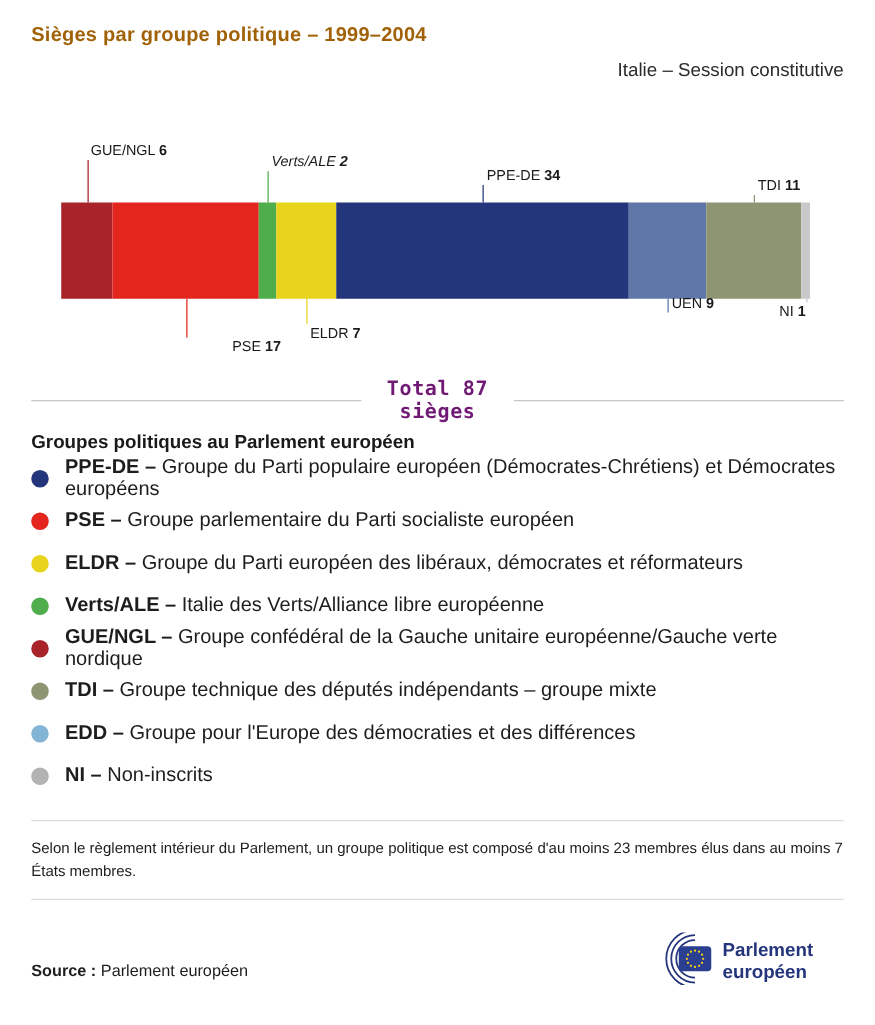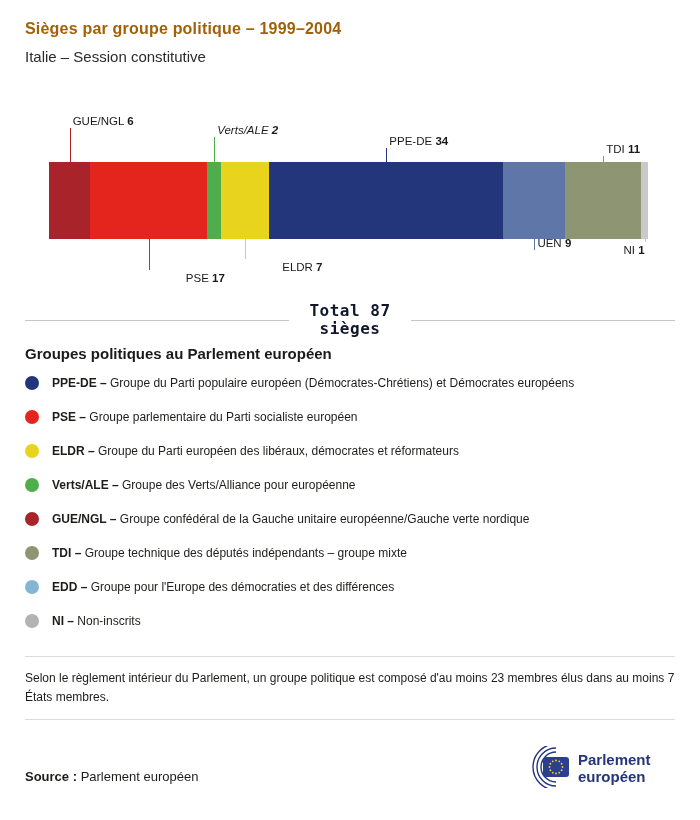--- a/index.html
+++ b/index.html
@@ -4,44 +4,44 @@
 <style>
   * { margin:0; padding:0; box-sizing:border-box; }
   html,body { background:#ffffff; }
   body {
     width:700px; height:820px; overflow:hidden; position:relative;
     font-family:"Liberation Sans", sans-serif; color:#1d1d1b;
   }
   .page { padding:20px 25px 0 25px; }
 
   .title { font-size:16px; font-weight:bold; letter-spacing:.2px; color:#a16207; }
-  .subtitle { font-size:15px; margin-top:10px; color:#2b2b2b; }
+  .subtitle { font-size:15px; margin-top:10px; color:#2b2b2b;text-align:right; }
 
   
   .chart-area { position:relative; height:180px; margin:49px 27px 0 24px; }
   .stacked-bar { position:absolute; top:48px; left:0; right:0; height:77px; display:flex; }
   .seg { height:100%; }
   .callout-line { position:absolute; width:1px; }
   .callout-label { position:absolute; font-size:11.5px; height:14px; line-height:14px; white-space:nowrap; color:#1a1a1a; }
   .callout-label b { font-weight:bold; }
 
   .total-row { display:flex; align-items:center; margin-top:8px; }
   .total-line { flex:1; height:1px; background:#c6c6c6; }
   .total-text {
     margin:0 20px; text-align:center;
     font-family:"DejaVu Sans Mono", monospace; font-weight:bold;
-    font-size:16px; line-height:1.15; letter-spacing:.5px; color:#0f172a;
+    font-size:16px; line-height:1.15; letter-spacing:.5px; color:#701a75;
   }
 
   
   .legend-heading { margin-top:6px; font-size:15px; font-weight:bold; color:#1a1a1a; }
   .legend-list { margin-top:4px; }
   .legend-item { display:flex; align-items:center; height:34px; }
   .swatch { width:14px; height:14px; border-radius:50%; flex:none; margin-right:13px; }
-  .legend-text { font-size:12px; color:#1d1d1b; }
+  .legend-text { font-size:16px; color:#1d1d1b; }
   .legend-text b { font-weight:bold; }
 
   .divider { height:1px; background:#dcdcdc; }
   .divider.top { margin-top:18px; }
   .footnote { font-size:12px; line-height:1.6; padding:12px 0; max-width:660px; color:#1d1d1b; }
 
   .footer-row { display:flex; justify-content:space-between; align-items:flex-end; margin-top:12px; }
   .source { font-size:13px; padding-bottom:4px;margin-top:37px; }
   .source b { font-weight:bold; }
   .logo { display:block; }
@@ -65,21 +65,21 @@
         <div class="seg" style="width: 12.6437%; background: rgb(142, 149, 115);"></div>
         <div class="seg" style="width: 1.14943%; background: rgb(201, 201, 201);"></div>
       </div>
   <div class="callout-line" style="left: 3.44828%; height: 34px; background: rgb(168, 35, 42); top: 14px;"></div>
       <div class="callout-label" style="left: 3.44828%; top: 0px; transform: translateX(3px);"><span>GUE/NGL </span><b>6</b></div>
       <div class="callout-line" style="left: 16.6667%; height: 31px; background: rgb(228, 37, 30); top: 125px;"></div>
       <div class="callout-label" style="left: 16.6667%; top: 157px; transform: translateX(3px); padding-left: 34px;"><span>PSE </span><b>17</b></div>
       <div class="callout-line" style="left: 27.5862%; height: 25px; background: rgb(79, 173, 76); top: 23px;"></div>
       <div class="callout-label" style="left: 27.5862%; top: 9px; transform: translateX(3px); font-style: italic;"><span>Verts/ALE </span><b>2</b></div>
       <div class="callout-line" style="left: 32.7586%; height: 20px; background: rgb(232, 212, 28); top: 125px;"></div>
-      <div class="callout-label" style="left: 32.7586%; top: 146px; transform: translateX(3px); margin-left: 34px;"><span>ELDR </span><b>7</b></div>
+      <div class="callout-label" style="left: 32.7586%; top: 146px; transform: translateX(3px);"><span>ELDR </span><b>7</b></div>
       <div class="callout-line" style="left: 56.3218%; height: 14px; background: rgb(36, 54, 123); top: 34px;"></div>
       <div class="callout-label" style="left: 56.3218%; top: 20px; transform: translateX(3px);"><span>PPE-DE </span><b>34</b></div>
       <div class="callout-line" style="left: 81.0345%; height: 11px; background: rgb(95, 119, 168); top: 125px;"></div>
       <div class="callout-label" style="left: 81.0345%; top: 122px; transform: translateX(3px);"><span>UEN </span><b>9</b></div>
       <div class="callout-line" style="left: 92.5287%; height: 6px; background: rgb(142, 149, 115); top: 42px;"></div>
       <div class="callout-label" style="left: 92.5287%; top: 28px; transform: translateX(3px);"><span>TDI </span><b>11</b></div>
       <div class="callout-line" style="left: 99.4253%; height: 3px; background: rgb(201, 201, 201); top: 125px;"></div>
       <div class="callout-label" style="left: 99.4253%; top: 129px; transform: translateX(-100%);"><span>NI </span><b>1</b></div>
     </div>
 
@@ -101,21 +101,21 @@
       <div class="legend-item">
         <span class="swatch" style="background: rgb(228, 37, 30);"></span>
         <span class="legend-text"><b>PSE – </b><span>Groupe parlementaire du Parti socialiste européen</span></span>
       </div>
       <div class="legend-item">
         <span class="swatch" style="background: rgb(232, 212, 28);"></span>
         <span class="legend-text"><b>ELDR – </b><span>Groupe du Parti européen des libéraux, démocrates et réformateurs</span></span>
       </div>
       <div class="legend-item">
         <span class="swatch" style="background: rgb(79, 173, 76);"></span>
-        <span class="legend-text"><b>Verts/ALE – </b><span>Groupe des Verts/Alliance pour européenne</span></span>
+        <span class="legend-text"><b>Verts/ALE – </b><span>Italie des Verts/Alliance libre européenne</span></span>
       </div>
       <div class="legend-item">
         <span class="swatch" style="background: rgb(168, 35, 42);"></span>
         <span class="legend-text"><b>GUE/NGL – </b><span>Groupe confédéral de la Gauche unitaire européenne/Gauche verte nordique</span></span>
       </div>
       <div class="legend-item">
         <span class="swatch" style="background: rgb(142, 149, 115);"></span>
         <span class="legend-text"><b>TDI – </b><span>Groupe technique des députés indépendants – groupe mixte</span></span>
       </div>
       <div class="legend-item">

